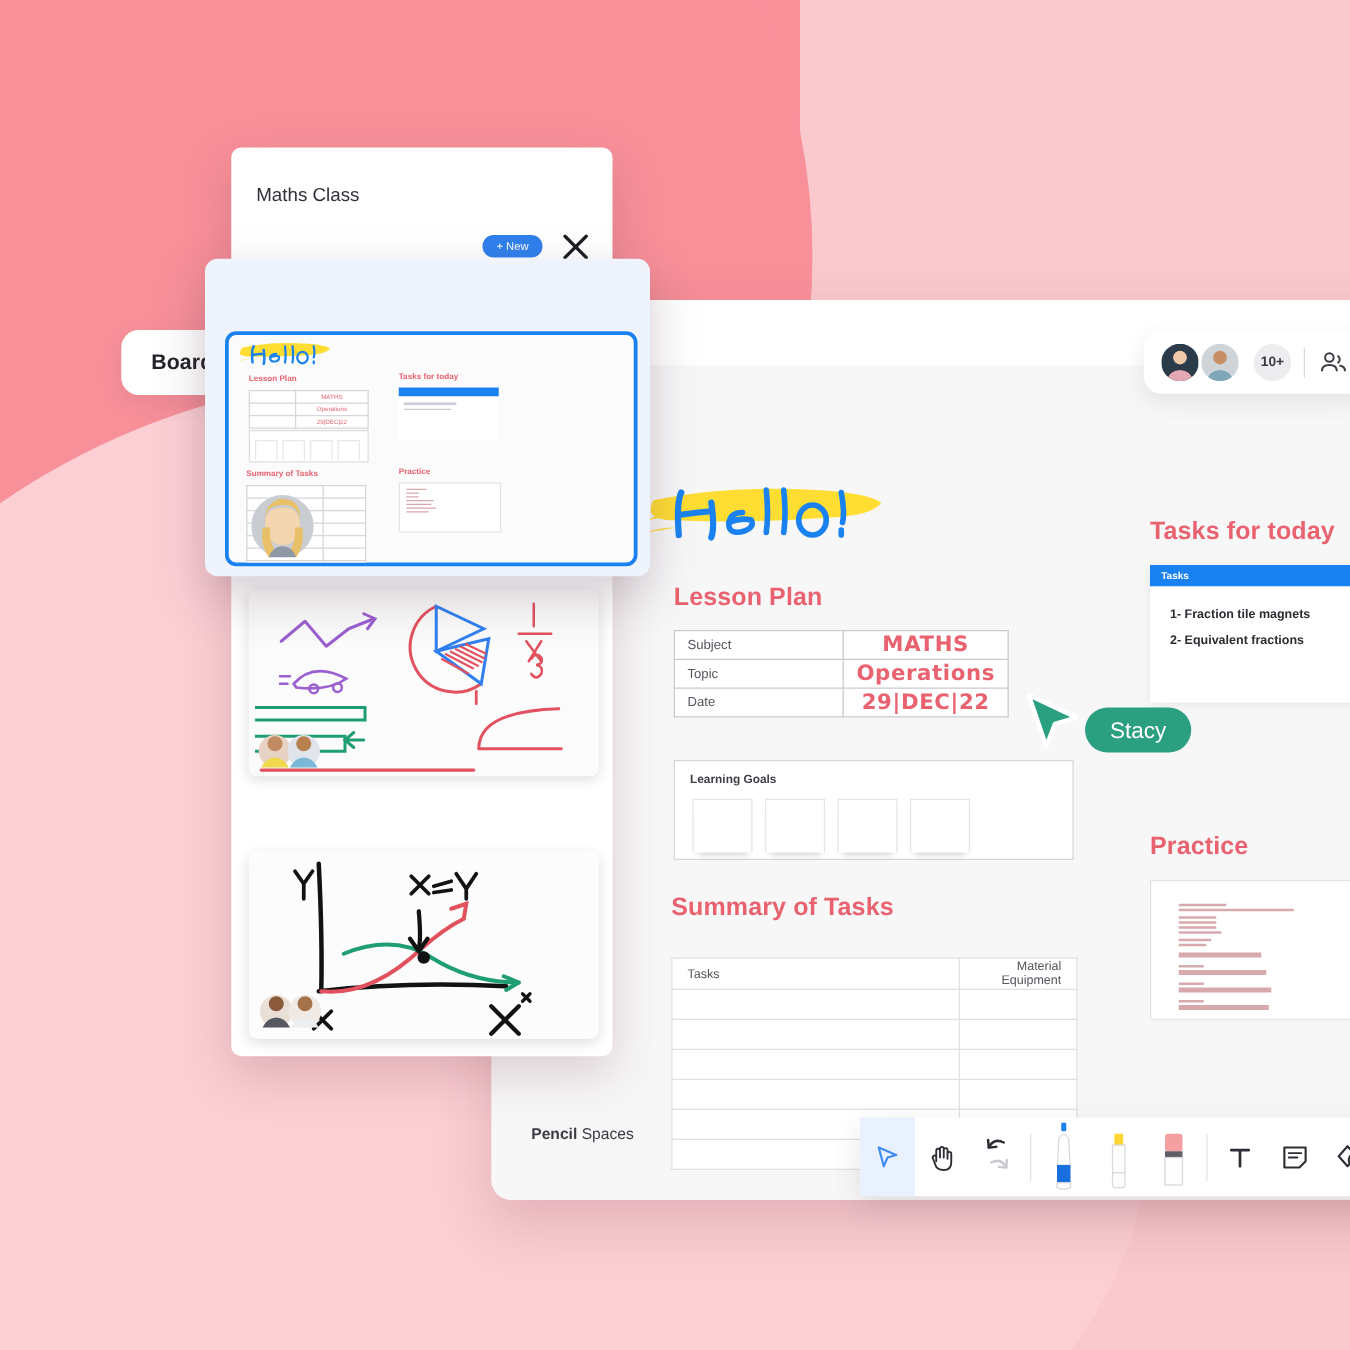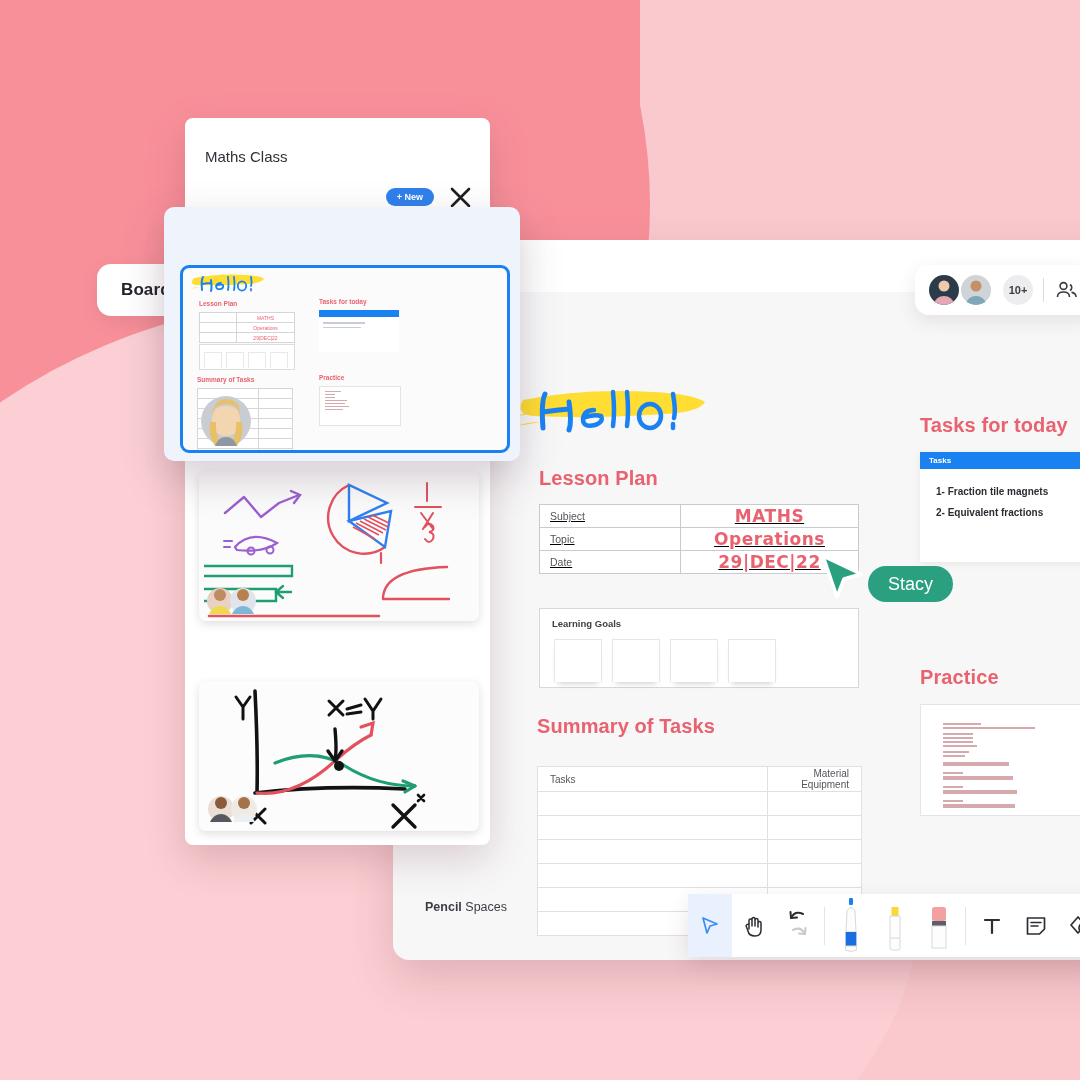--- a/index.html
+++ b/index.html
@@ -54,22 +54,22 @@
        font-size:11px;font-weight:700;display:flex;align-items:center;justify-content:center;}
   .vr{width:1px;height:24px;background:#dcdce0;}
 
   
   .canvas{position:absolute;left:0;top:52px;right:0;bottom:0;}
   .sec-h{font-size:20px;font-weight:700;color:#e8626f;letter-spacing:.1px;}
 
   .hello-wrap{position:absolute;left:120px;top:88px;width:200px;height:62px;}
 
   .lp-table{
-    position:absolute;left:146px;top:212px;width:320px;
-    border:1px solid #c9c9ce;border-collapse:collapse;background:#fff;font-size:11px;text-decoration:underline;
+    position:absolute;left:146px;top:212px;width:268px;
+    border:1px solid #c9c9ce;border-collapse:collapse;background:#fff;font-size:11px;
   }
   .lp-table td{border:1px solid #c9c9ce;height:22px;padding:0 10px;}
   .lp-table td.k{width:120px;color:#54565c;font-size:10.5px;}
   .lp-table td.v{text-align:center;color:#e8626f;font-size:17px;font-weight:600;
                  font-family:"DejaVu Sans",sans-serif;letter-spacing:.5px;}
 
   .lg-box{
     position:absolute;left:146px;top:316px;width:318px;height:78px;
     background:#fff;border:1px solid #d7d7db;
   }
@@ -114,21 +114,21 @@
 
   
   .mc-panel{
     position:absolute;left:185px;top:118px;width:305px;height:727px;
     background:#ffffff;border-radius:8px;
     box-shadow:0 14px 38px rgba(120,60,70,.22);z-index:30;overflow:hidden;
   }
   .mc-title{position:absolute;left:20px;top:30px;font-size:15px;color:#2f3138;}
   .mc-boards{position:absolute;left:20px;top:88px;font-size:14px;font-weight:700;color:#1e2026;}
   .new-btn{position:absolute;left:386px;top:188px;width:48px;height:18px;background:#2f80ed;
-           border-radius:9px;color:#fff;font-size:9px;font-weight:700;
+           border-radius:9px;color:#fff;font-size:9px;font-weight:400;
            display:flex;align-items:center;justify-content:center;z-index:33;cursor:pointer;}
   .close-x{position:absolute;left:448px;top:185px;width:25px;height:25px;z-index:33;cursor:pointer;}
 
   .thumb{position:absolute;background:#fbfbfb;border-radius:7px;overflow:hidden;
          box-shadow:0 3px 10px rgba(0,0,0,.13);}
   .date-row{position:absolute;display:flex;align-items:center;gap:10px;font-size:13px;color:#24262c;}
 
   
   .fcard{
     position:absolute;left:164px;top:207px;width:356px;height:254px;

